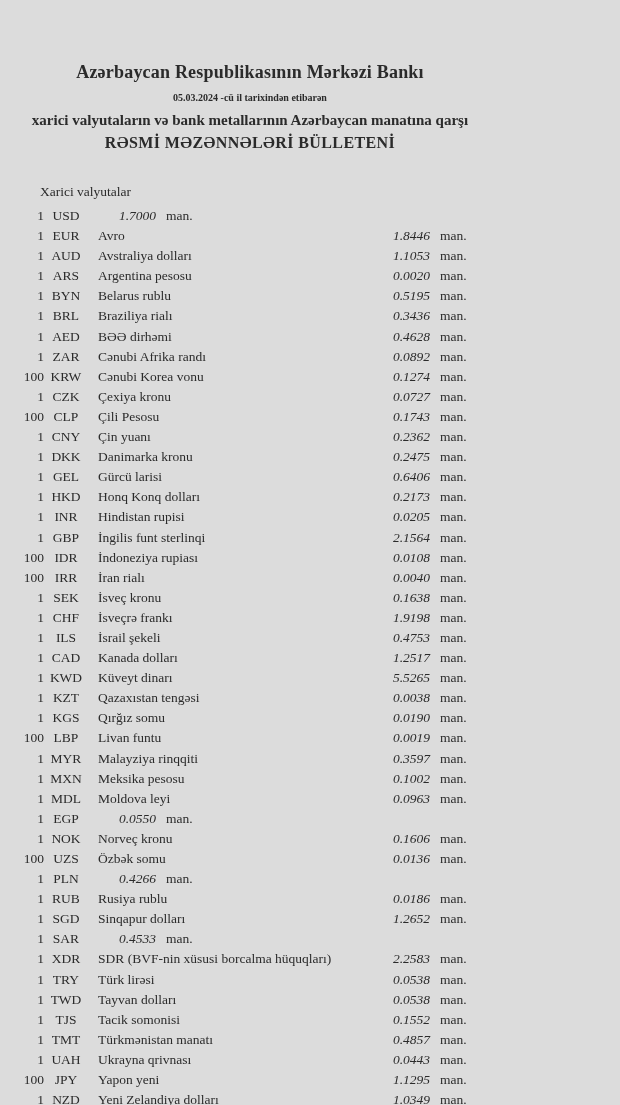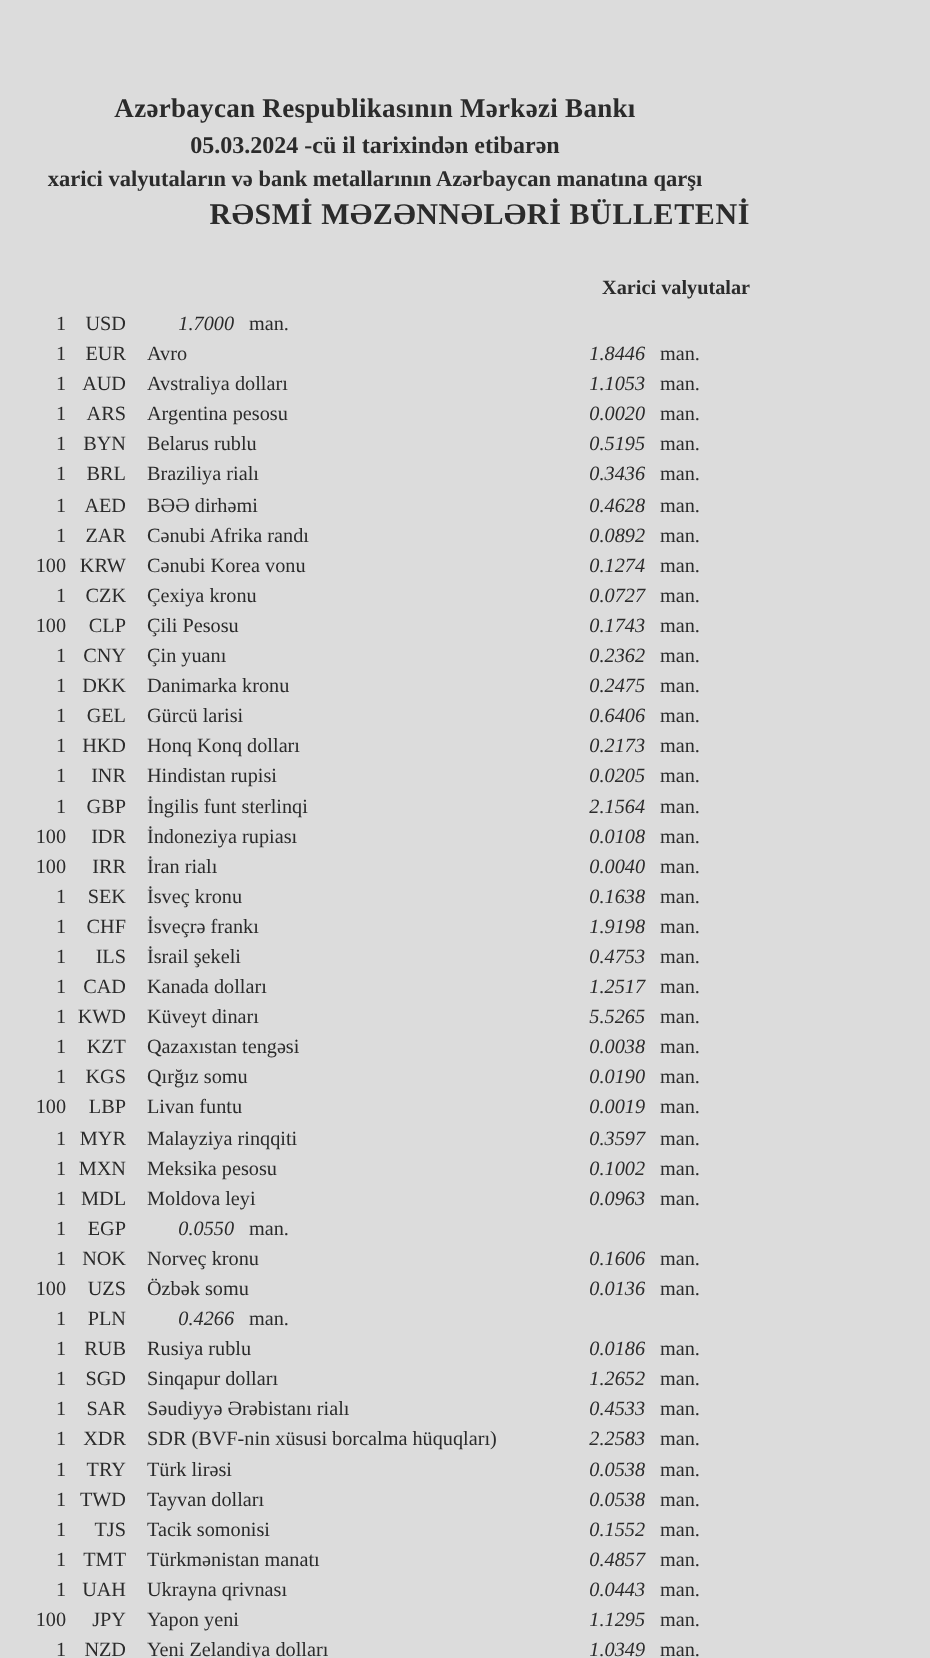--- a/index.html
+++ b/index.html
@@ -25,42 +25,42 @@
     padding-top: 20px;
     text-align: center;
     font-weight: bold;
   }
   .bank-title {
     font-size: 18px;
     line-height: 24px;
     letter-spacing: 0.2px;
   }
   .date-line {
-    font-size: 16px;
+    font-size: 10px;
     line-height: 18px;
     margin-top: 5px;
   }
   .subtitle {
     font-size: 15px;
     line-height: 19px;
     margin-top: 4px;
   }
   .doc-title {
-    font-size: 20px;
+    font-size: 16px;
     line-height: 20px;
     margin-top: 3px;
     letter-spacing: 0.4px;
-    text-align: right;
   }
   .section-title {
     margin-top: 30px;
-    text-align: right;
-    font-weight: bold;
+    text-align: left;
+    font-weight: normal;
     font-size: 13.5px;
     line-height: 18px;
+    padding-left: 40px;
   }
   .rows {
     margin-top: 5px;
   }
   .row {
     display: flex;
     align-items: baseline;
     height: 20.1px;
     line-height: 20.1px;
     font-size: 13.5px;
@@ -68,21 +68,21 @@
     box-sizing: border-box;
   }
   .qty {
     width: 44px;
     text-align: right;
     flex: none;
   }
   .code {
     width: 36px;
     margin-left: 4px;
-    text-align: right;
+    text-align: center;
     flex: none;
   }
   .name {
     flex: 1 1 auto;
     margin-left: 14px;
     white-space: nowrap;
     overflow: hidden;
   }
   .rate {
     width: 72px;
@@ -392,21 +392,20 @@
     <span class="qty">1</span>
     <span class="code">SGD</span>
     <span class="name">Sinqapur dolları</span>
     <span class="rate">1.2652</span>
     <span class="unit">man.</span>
   </div>
 
   <div class="row">
     <span class="qty">1</span>
     <span class="code">SAR</span>
-    <span class="name">Səudiyyə Ərəbistanı rialı</span>
     <span class="rate">0.4533</span>
     <span class="unit">man.</span>
   </div>
 
   <div class="row">
     <span class="qty">1</span>
     <span class="code">XDR</span>
     <span class="name">SDR (BVF-nin xüsusi borcalma hüquqları)</span>
     <span class="rate">2.2583</span>
     <span class="unit">man.</span>

